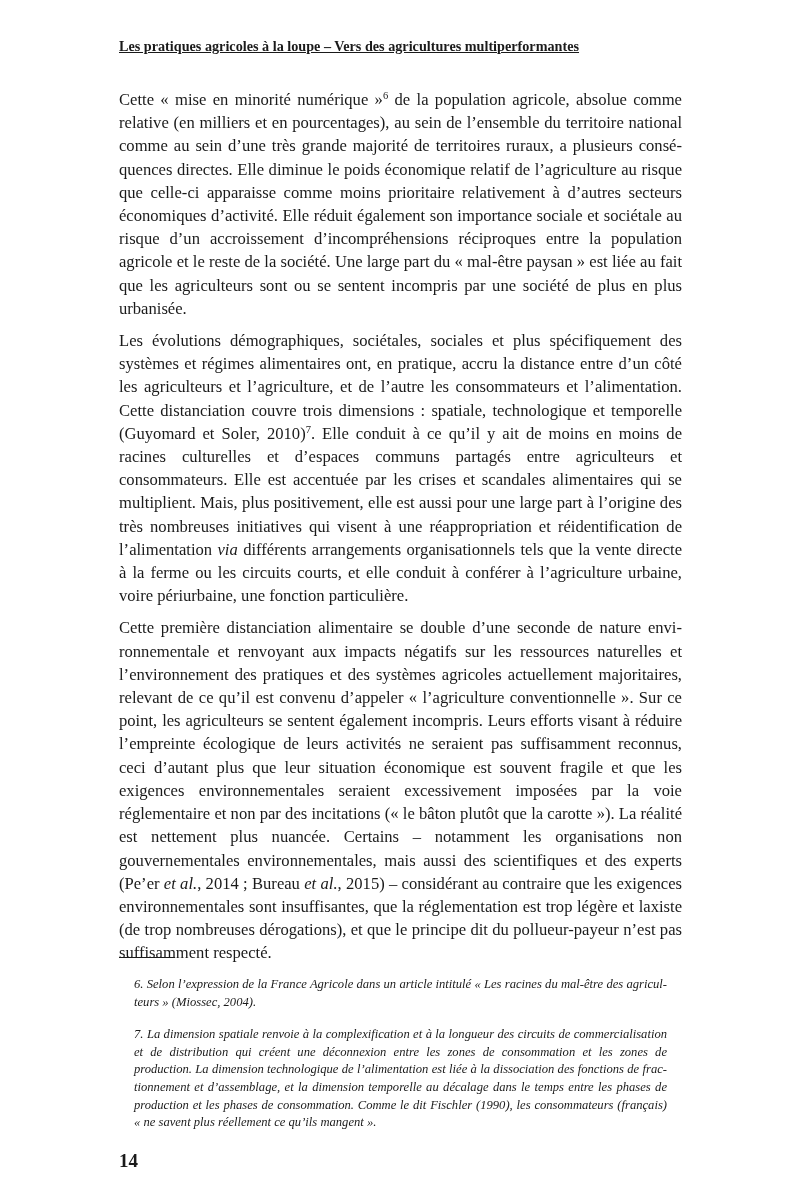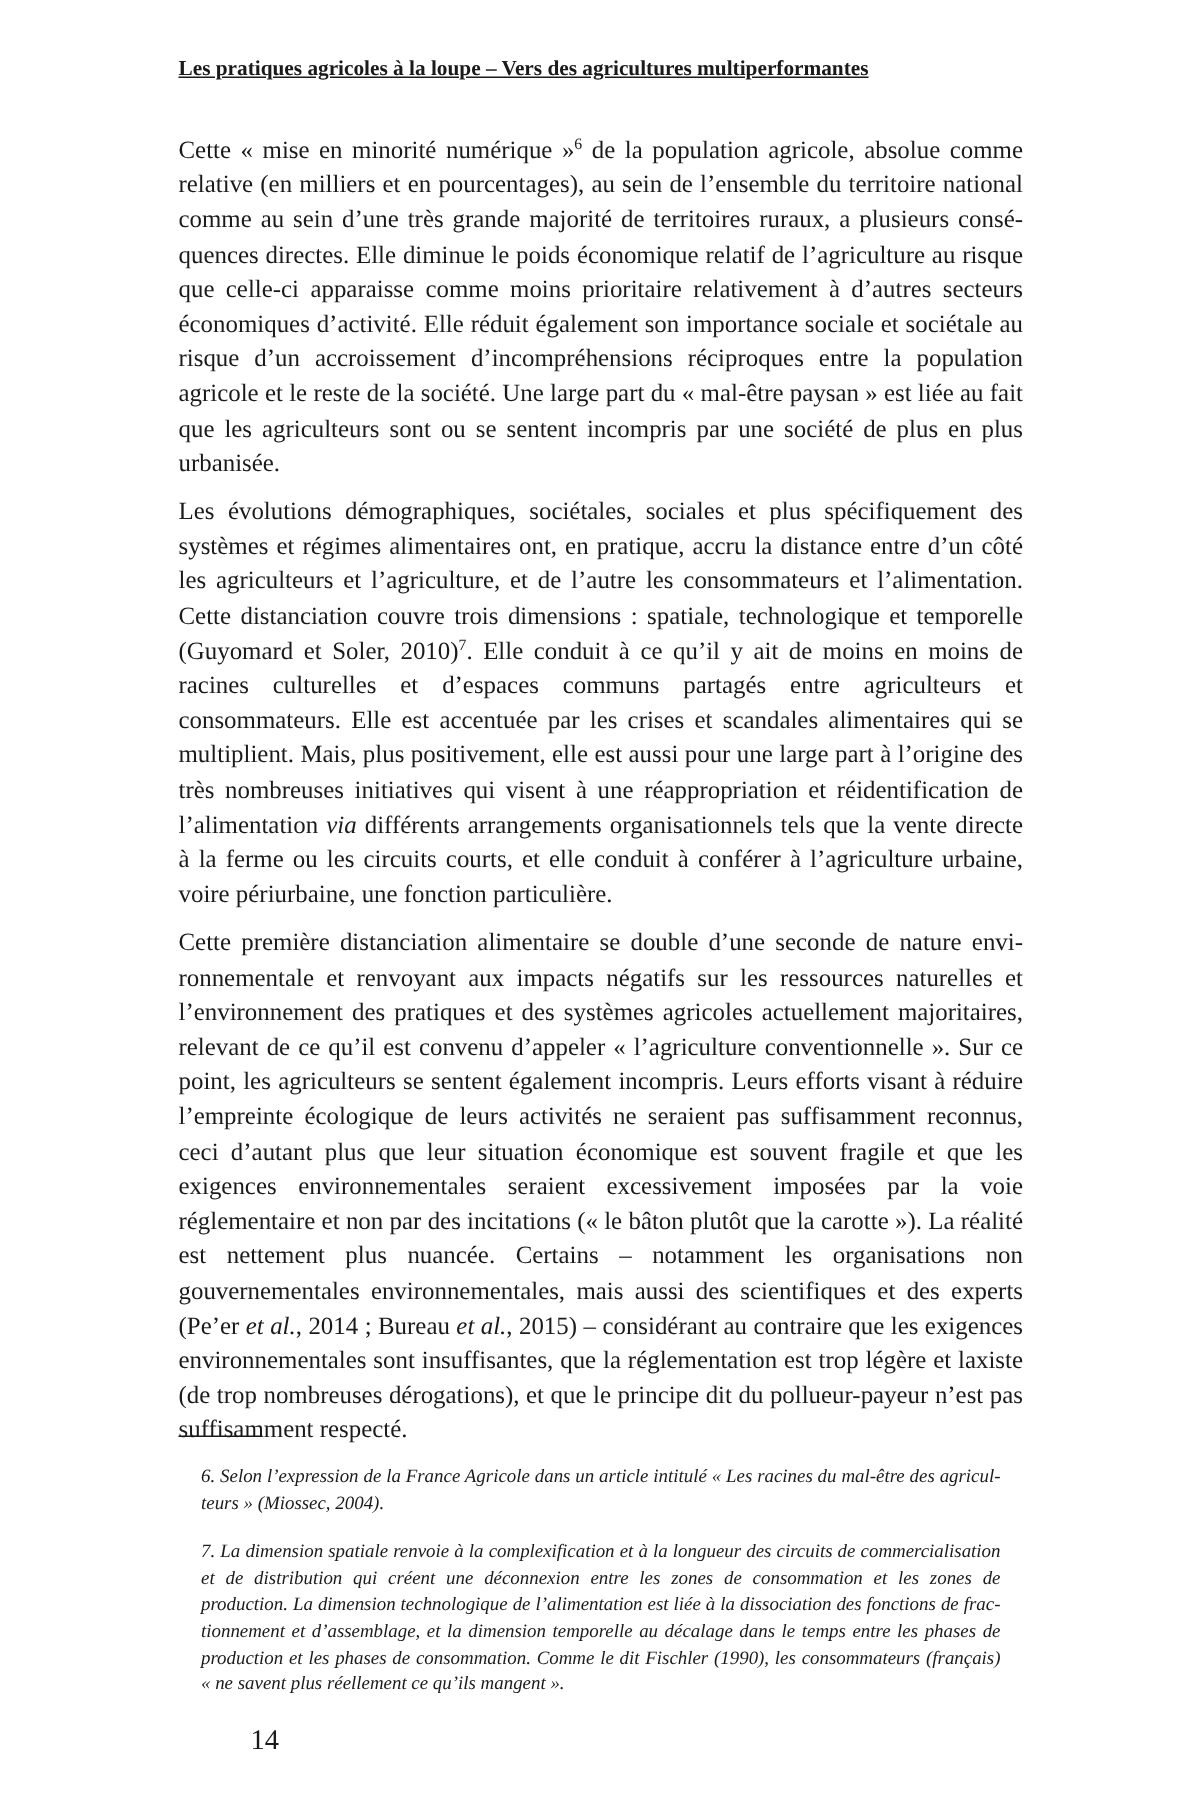--- a/index.html
+++ b/index.html
@@ -62,22 +62,21 @@
     }
     .footnotes p {
       margin: 15px;
       font-style: italic;
     }
     .page-number {
       position: absolute;
       left: 119px;
       top: 1150px;
       font-size: 19px;
-      font-weight: normal;
-      margin-left: 48px;
+      font-weight: bold;
     }
   </style>
 </head>
 <body>
 
 <div class="running-header">Les pratiques agricoles à la loupe – Vers des agricultures multiperformantes</div>
 
 <div class="main-text">
   <p><span>Cette « mise en minorité numérique »</span><sup>6</sup><span> de la population agricole, absolue comme relative (en milliers et en pourcentages), au sein de l’ensemble du territoire national comme au sein d’une très grande majorité de territoires ruraux, a plusieurs consé­quences directes. Elle diminue le poids économique relatif de l’agriculture au risque que celle-ci apparaisse comme moins prioritaire relativement à d’autres secteurs économiques d’activité. Elle réduit également son importance sociale et sociétale au risque d’un accroissement d’incompréhensions réciproques entre la population agricole et le reste de la société. Une large part du « mal-être paysan » est liée au fait que les agriculteurs sont ou se sentent incompris par une société de plus en plus urbanisée.</span></p>
   <p><span>Les évolutions démographiques, sociétales, sociales et plus spécifiquement des systèmes et régimes alimentaires ont, en pratique, accru la distance entre d’un côté les agriculteurs et l’agriculture, et de l’autre les consommateurs et l’alimentation. Cette distanciation couvre trois dimensions : spatiale, technologique et temporelle (Guyomard et Soler, 2010)</span><sup>7</sup><span>. Elle conduit à ce qu’il y ait de moins en moins de racines culturelles et d’espaces communs partagés entre agriculteurs et consommateurs. Elle est accentuée par les crises et scandales alimentaires qui se multiplient. Mais, plus positivement, elle est aussi pour une large part à l’origine des très nombreuses initiatives qui visent à une réappropriation et réidentification de l’alimentation </span><i>via</i><span> différents arrangements organisationnels tels que la vente directe à la ferme ou les circuits courts, et elle conduit à conférer à l’agriculture urbaine, voire périurbaine, une fonction particulière.</span></p>

